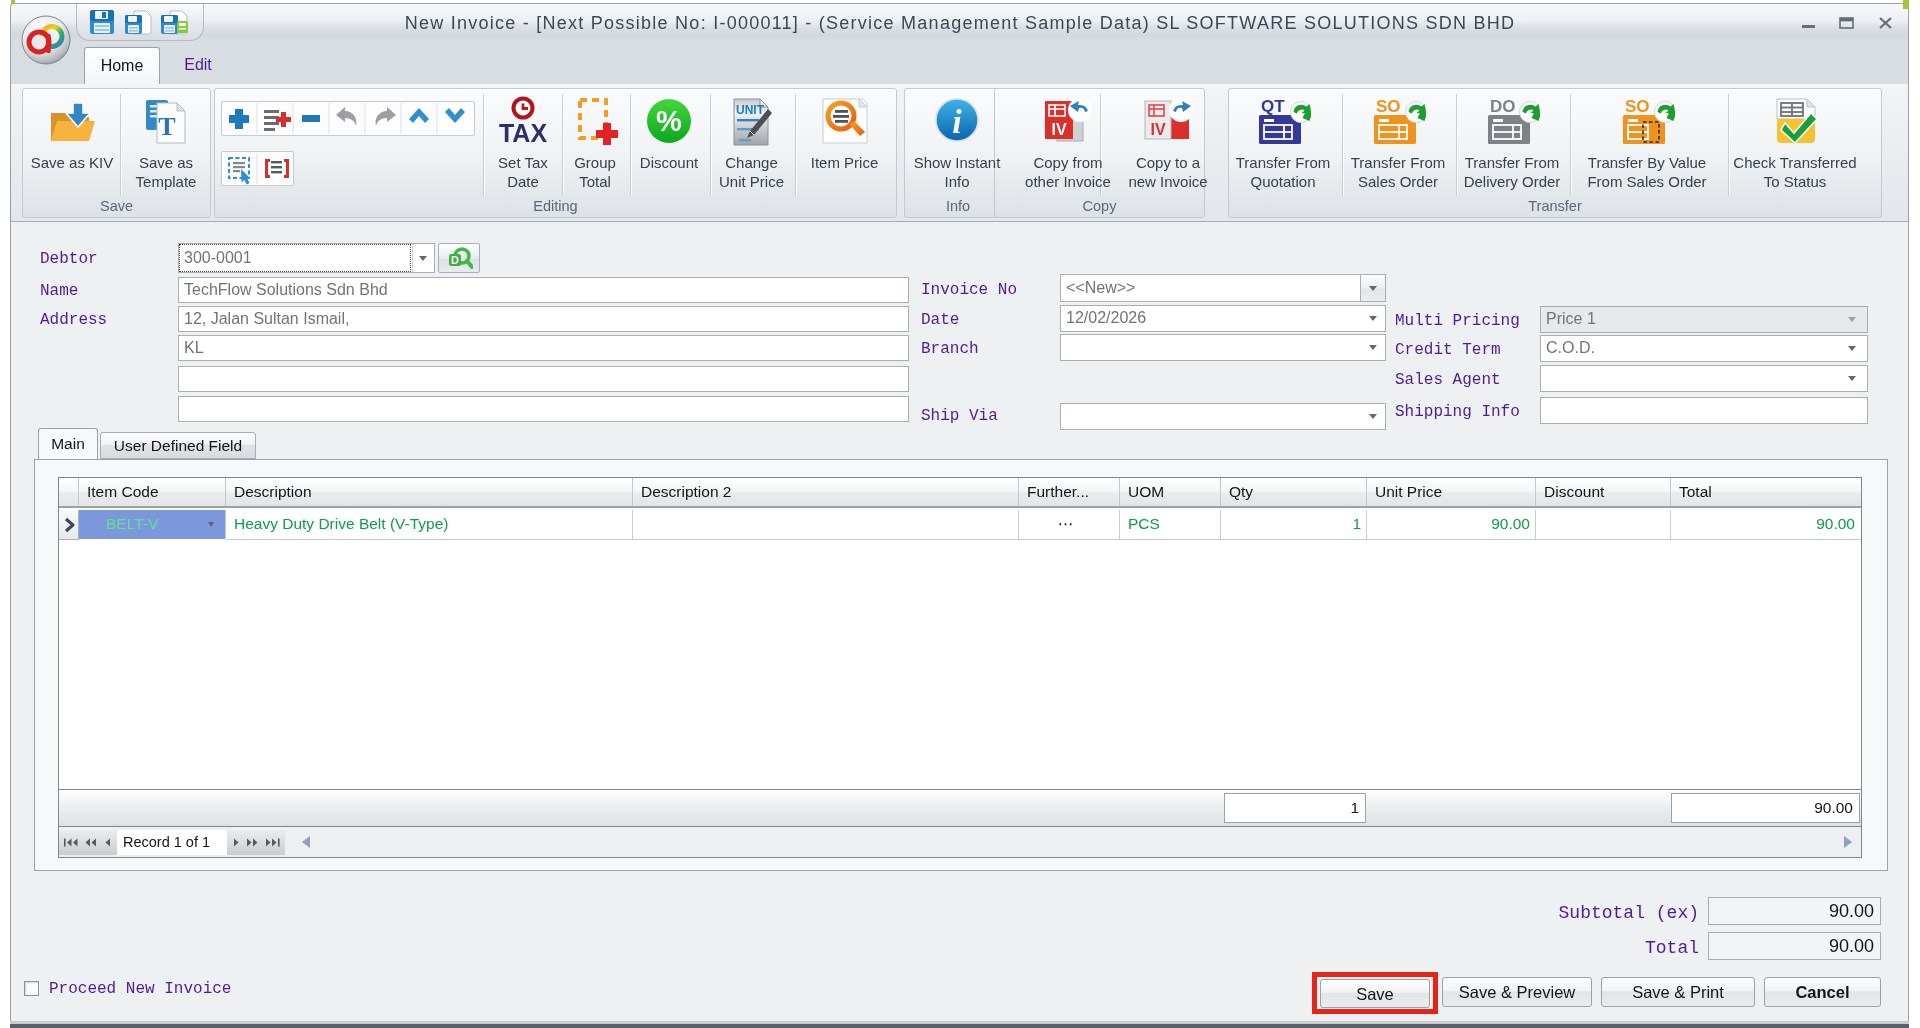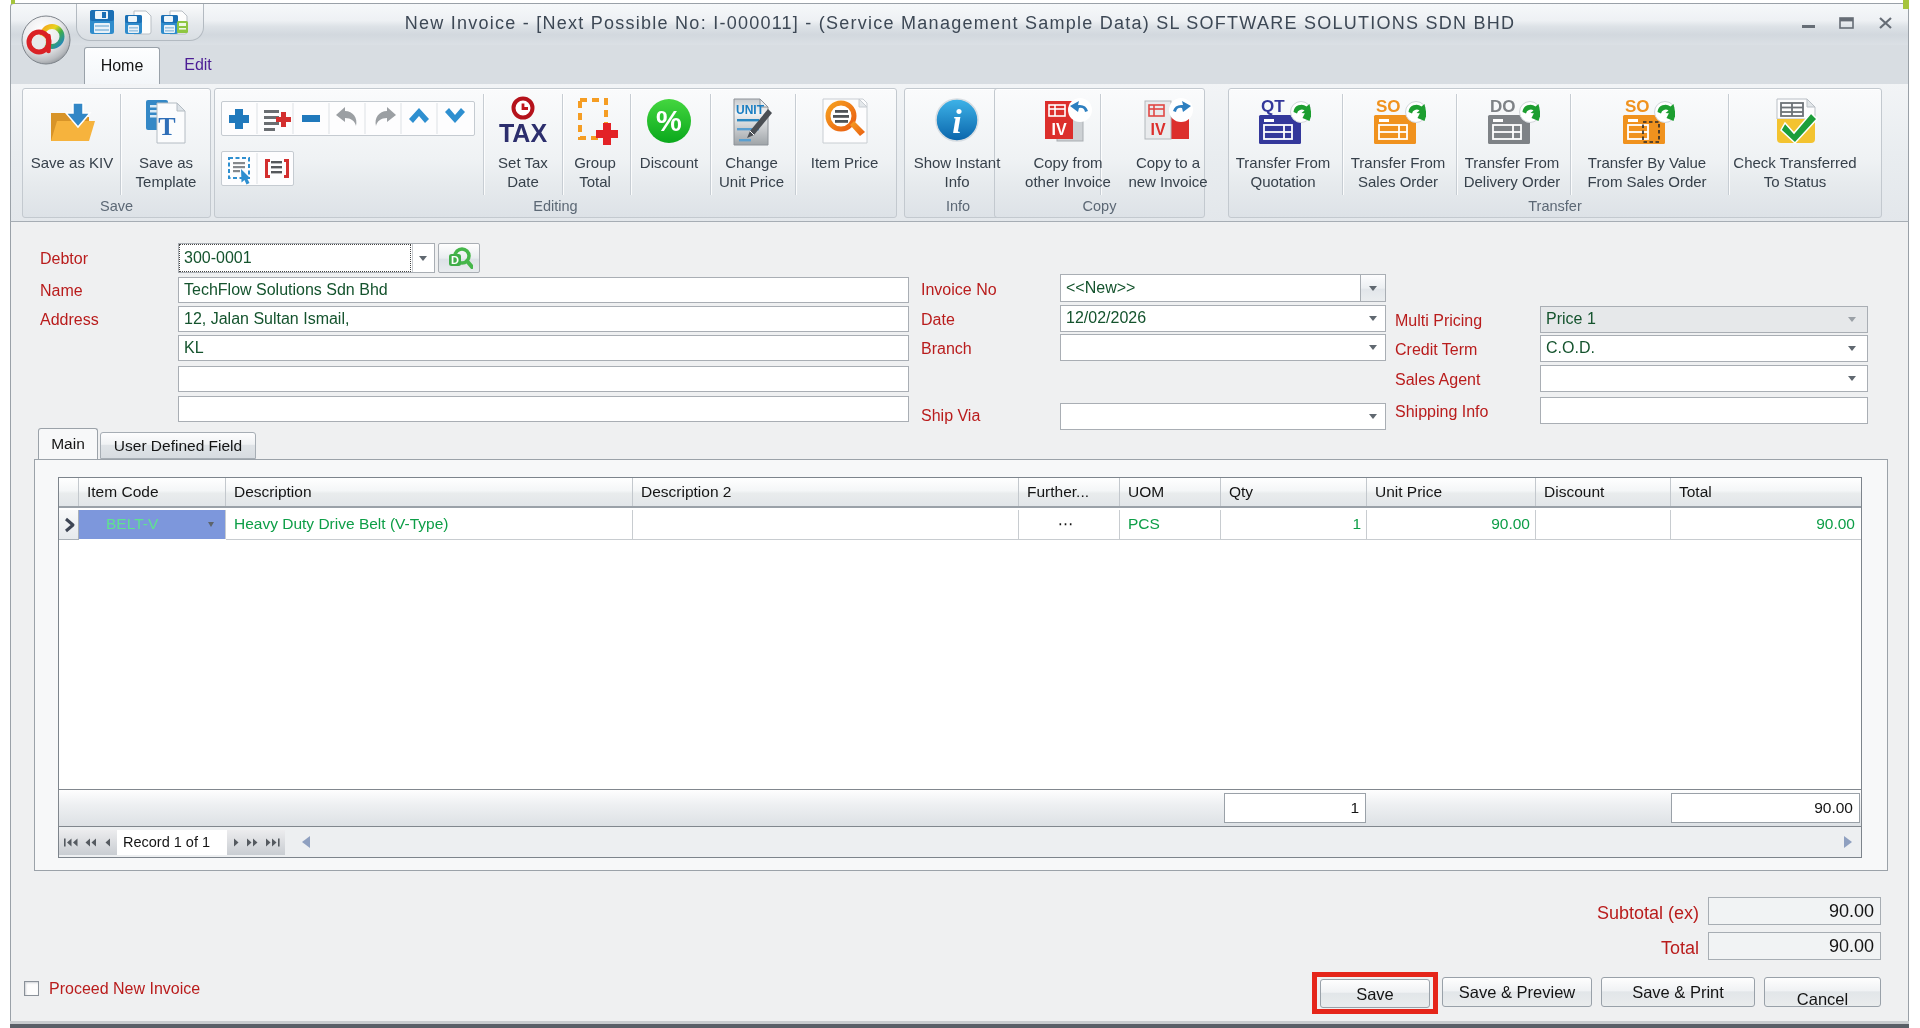--- a/index.html
+++ b/index.html
@@ -4,22 +4,22 @@
 <style>
 html,body{margin:0;padding:0;}
 body{width:1920px;height:1028px;background:#fff;font-family:"Liberation Sans",sans-serif;position:relative;overflow:hidden;-webkit-font-smoothing:antialiased;}
 .abs{position:absolute;}
 #titlebar{left:10px;top:3px;width:1897px;height:41px;border:1px solid #9aa1a8;border-bottom:1px solid #bcc2c8;border-radius:4px 4px 0 0;background:linear-gradient(180deg,#f6f8fa 0%,#eef1f4 40%,#dde2e7 55%,#d2d8de 75%,#dbe0e5 100%);}
 #tabrow{left:10px;top:45px;width:1897px;height:39px;background:#d8dde2;border-left:1px solid #9aa1a8;border-right:1px solid #9aa1a8;}
 #ribbon{left:10px;top:84px;width:1897px;height:137px;background:linear-gradient(180deg,#f2f4f6 0%,#e9edf0 50%,#e3e7eb 100%);border-left:1px solid #9aa1a8;border-right:1px solid #9aa1a8;border-bottom:1px solid #a6adb4;}
 #formarea{left:10px;top:222px;width:1897px;height:799px;background:#eff0f1;border-left:1px solid #9aa1a8;border-right:1px solid #9aa1a8;}
 #bot1{left:10px;top:1021px;width:1899px;height:3px;background:#c9cccf;}
 #bot2{left:10px;top:1024px;width:1899px;height:4px;background:#5a5f67;}
-.lbl{position:absolute;font-size:16px;color:#b91c1c;white-space:nowrap;}
-.inp{position:absolute;background:#fff;border:1px solid #a9aeb4;box-sizing:border-box;font-size:16px;color:#14532d;padding:3px 0 12px 5px;white-space:nowrap;overflow:hidden;}
+.lbl{position:absolute;font-size:16px;color:#4c1d95;white-space:nowrap;font-family:Liberation Mono, monospace;}
+.inp{position:absolute;background:#fff;border:1px solid #a9aeb4;box-sizing:border-box;font-size:16px;color:#737373;padding:3px 0 12px 5px;white-space:nowrap;overflow:hidden;}
 .car{position:absolute;width:0;height:0;border-left:4px solid transparent;border-right:4px solid transparent;border-top:5px solid #606870;}
 .grp{position:absolute;top:88px;height:128px;border:1px solid #c3c9cf;border-radius:3px;background:linear-gradient(180deg,#fafbfc 0%,#eff2f4 55%,#e6eaed 75%,#dde2e7 100%);box-shadow:inset 0 1px 0 #fff;}
 .glabel{position:absolute;left:0;right:0;bottom:1px;height:18px;text-align:center;font-size:14.5px;color:#5c6875;}
 .vsep{position:absolute;top:5px;bottom:22px;width:1px;background:#c7cdd3;box-shadow:1px 0 0 rgba(255,255,255,.8);}
 .bigbtn{position:absolute;top:6px;text-align:center;font-size:15px;color:#37414b;line-height:19px;}
 .bigbtn svg{display:block;margin:0 auto 4px auto;}
 .btn{position:absolute;box-sizing:border-box;border:1px solid #99a1a9;border-radius:3px;background:linear-gradient(180deg,#fefefe 0%,#f0f2f4 45%,#e2e6e9 50%,#e9eced 100%);font-size:16.5px;color:#141414;text-align:center;}
 .hcell{position:absolute;top:0;height:100%;box-sizing:border-box;border-right:1px solid #c3c8cd;font-size:15.5px;color:#141414;padding:5px 0 0 8px;}
 </style>
 </head>
@@ -509,13 +509,13 @@
 <div class="lbl" style="left:1500px;top:903px;width:199px;text-align:right;font-size:18px;">Subtotal (ex)</div>
 <div class="abs" style="left:1708px;top:897px;width:173px;height:28px;background:#f1f3f4;border:1px solid #a7adb3;box-sizing:border-box;font-size:18px;color:#141414;text-align:right;padding:3px 6px 0 0;">90.00</div>
 <div class="lbl" style="left:1500px;top:938px;width:199px;text-align:right;font-size:18px;">Total</div>
 <div class="abs" style="left:1708px;top:932px;width:173px;height:28px;background:#f1f3f4;border:1px solid #a7adb3;box-sizing:border-box;font-size:18px;color:#141414;text-align:right;padding:3px 6px 0 0;">90.00</div>
 <div class="abs" style="left:24px;top:981px;width:15px;height:15px;background:#fdfdfd;border:1px solid #8a9199;box-sizing:border-box;box-shadow:inset 1px 1px 2px rgba(120,130,140,.35);"></div>
 <div class="lbl" style="left:49px;top:980px;">Proceed New Invoice</div>
 <div class="abs" style="left:1312px;top:972px;width:126px;height:42px;border:5px solid #e5251a;box-sizing:border-box;"></div>
 <div class="btn" style="left:1320px;top:979px;width:110px;height:29px;padding-top:5px;">Save</div>
 <div class="btn" style="left:1442px;top:977px;width:150px;height:30px;padding-top:5px;">Save &amp; Preview</div>
 <div class="btn" style="left:1601px;top:977px;width:154px;height:30px;padding-top:5px;">Save &amp; Print</div>
-<div class="btn" style="left:1764px;top:977px;width:117px;height:30px;padding-top:12px;">Cancel</div>
+<div class="btn" style="left:1764px;top:977px;width:117px;height:30px;padding-top:5px;font-weight:bold;">Cancel</div>
 
 </body></html>

